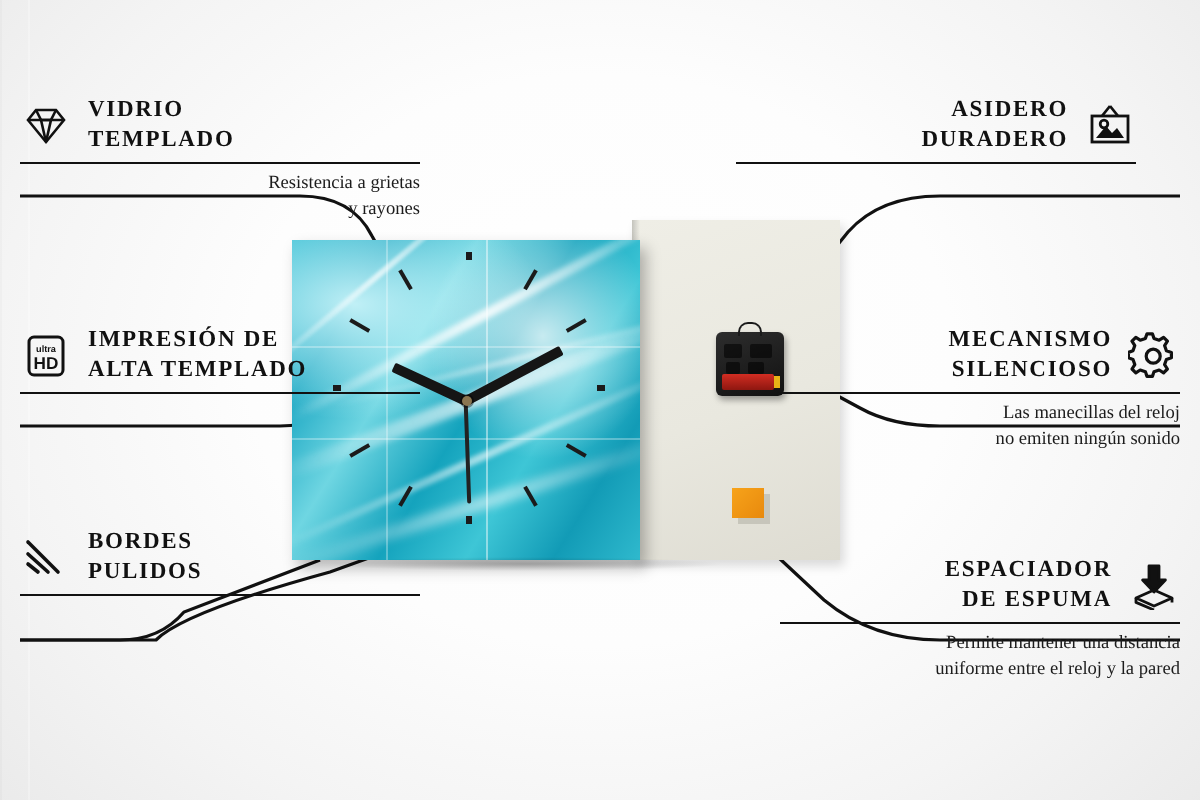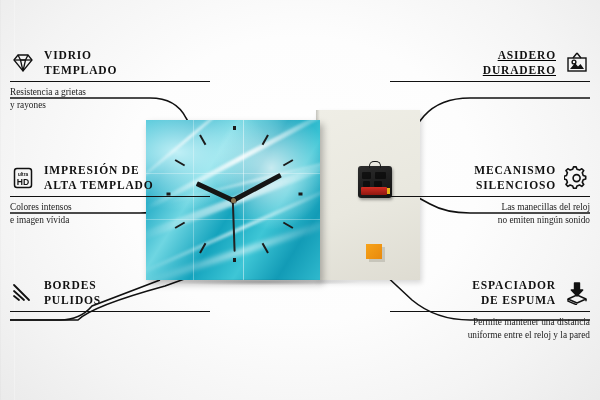--- a/index.html
+++ b/index.html
@@ -87,28 +87,28 @@
 
   
   .feat { position:absolute; width:200px; }
   .feat.left  { text-align:left; }
   .feat.right { text-align:right; }
   .feat .head { display:flex; align-items:center; gap:8px; }
   .feat.right .head { justify-content:flex-end; }
   .feat .titles { font-weight:bold; font-size:11.5px; letter-spacing:.85px;
                   line-height:1.28; color:#111; white-space:pre-line; }
   .feat .rule { height:1px; background:#111; margin:4px 0 4px; }
-  .feat .desc { font-size:9.3px; line-height:1.34; color:#1c1c1c; white-space:pre-line; }
+  .feat .desc { font-size:9.3px; line-height:1.34; color:#1c1c1c; white-space:pre-line;text-align:right; }
   .ico { width:26px; height:24px; flex:0 0 26px; display:block; }
   .ico svg { display:block; width:26px; height:24px; }
 
   .f-vidrio    { left:10px;  top:48px;  }
   .f-impresion { left:10px;  top:163px; }
-  .f-bordes    { left:10px;  top:278px; }
-  .f-asidero   { left:390px; top:48px;text-decoration:underline;  }
+  .f-bordes    { left:10px;  top:264px; }
+  .f-asidero   { left:368px; top:48px;  }
   .f-mecanismo { left:390px; top:163px; }
   .f-espaciador{ left:390px; top:278px; }
 </style>
 </head>
 <body>
 
 <div id="stage">
   <div class="streaks"></div>
 
   <svg id="wires" viewBox="0 0 600 400">
@@ -208,22 +208,20 @@
         <svg viewBox="0 0 26 24">
           <rect x="4.5" y="2.5" width="17" height="19" rx="2.5" fill="none" stroke="#111" stroke-width="1.5"></rect>
           <text x="13" y="10" font-family="Liberation Sans, sans-serif" font-size="4.6" font-weight="bold" fill="#111" text-anchor="middle">ultra</text>
           <text x="13" y="18.6" font-family="Liberation Sans, sans-serif" font-size="8.6" font-weight="bold" fill="#111" text-anchor="middle">HD</text>
         </svg>
       </span>
       <span class="titles">IMPRESIÓN DE
 ALTA TEMPLADO</span>
     </div>
     <div class="rule"></div>
-    <div class="desc">Colores intensos
-e imagen vívida</div>
   </div>
 
   <div class="feat left f-bordes">
     <div class="head">
       <span class="ico">
         <svg viewBox="0 0 26 24">
             <g stroke="#111" stroke-width="1.8" fill="none" stroke-linecap="round">
           <path d="M4 4 L19 19"></path>
               <path d="M4 10 L14 19"></path>
               <path d="M4 15 L9 19"></path>

